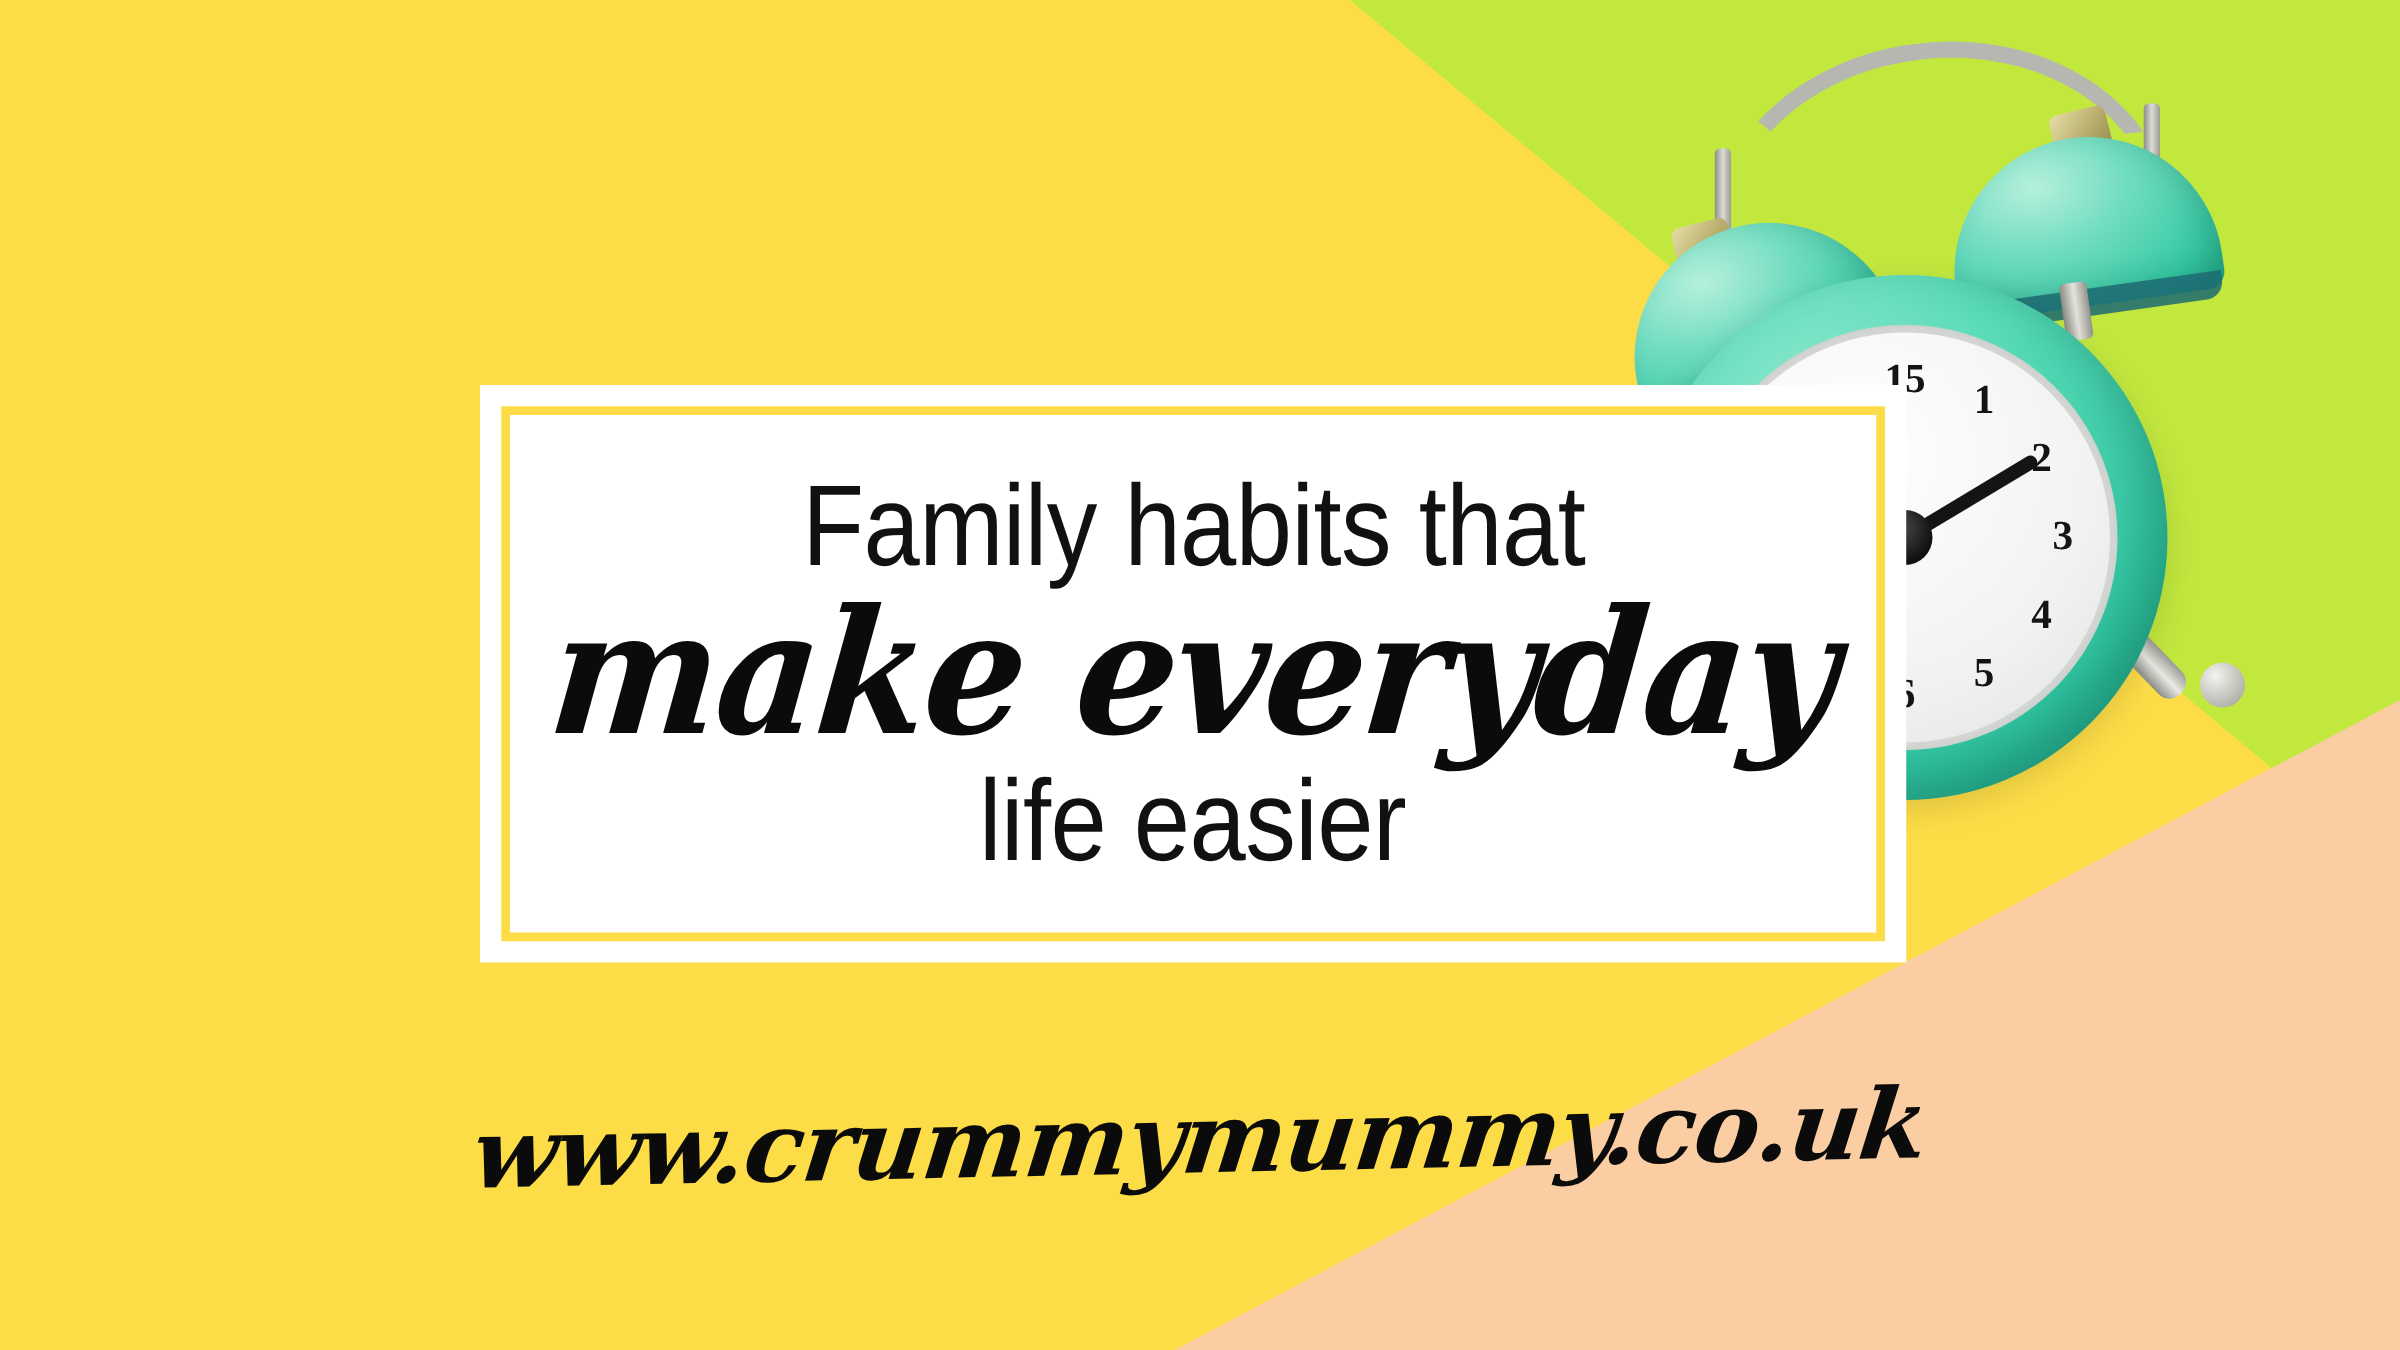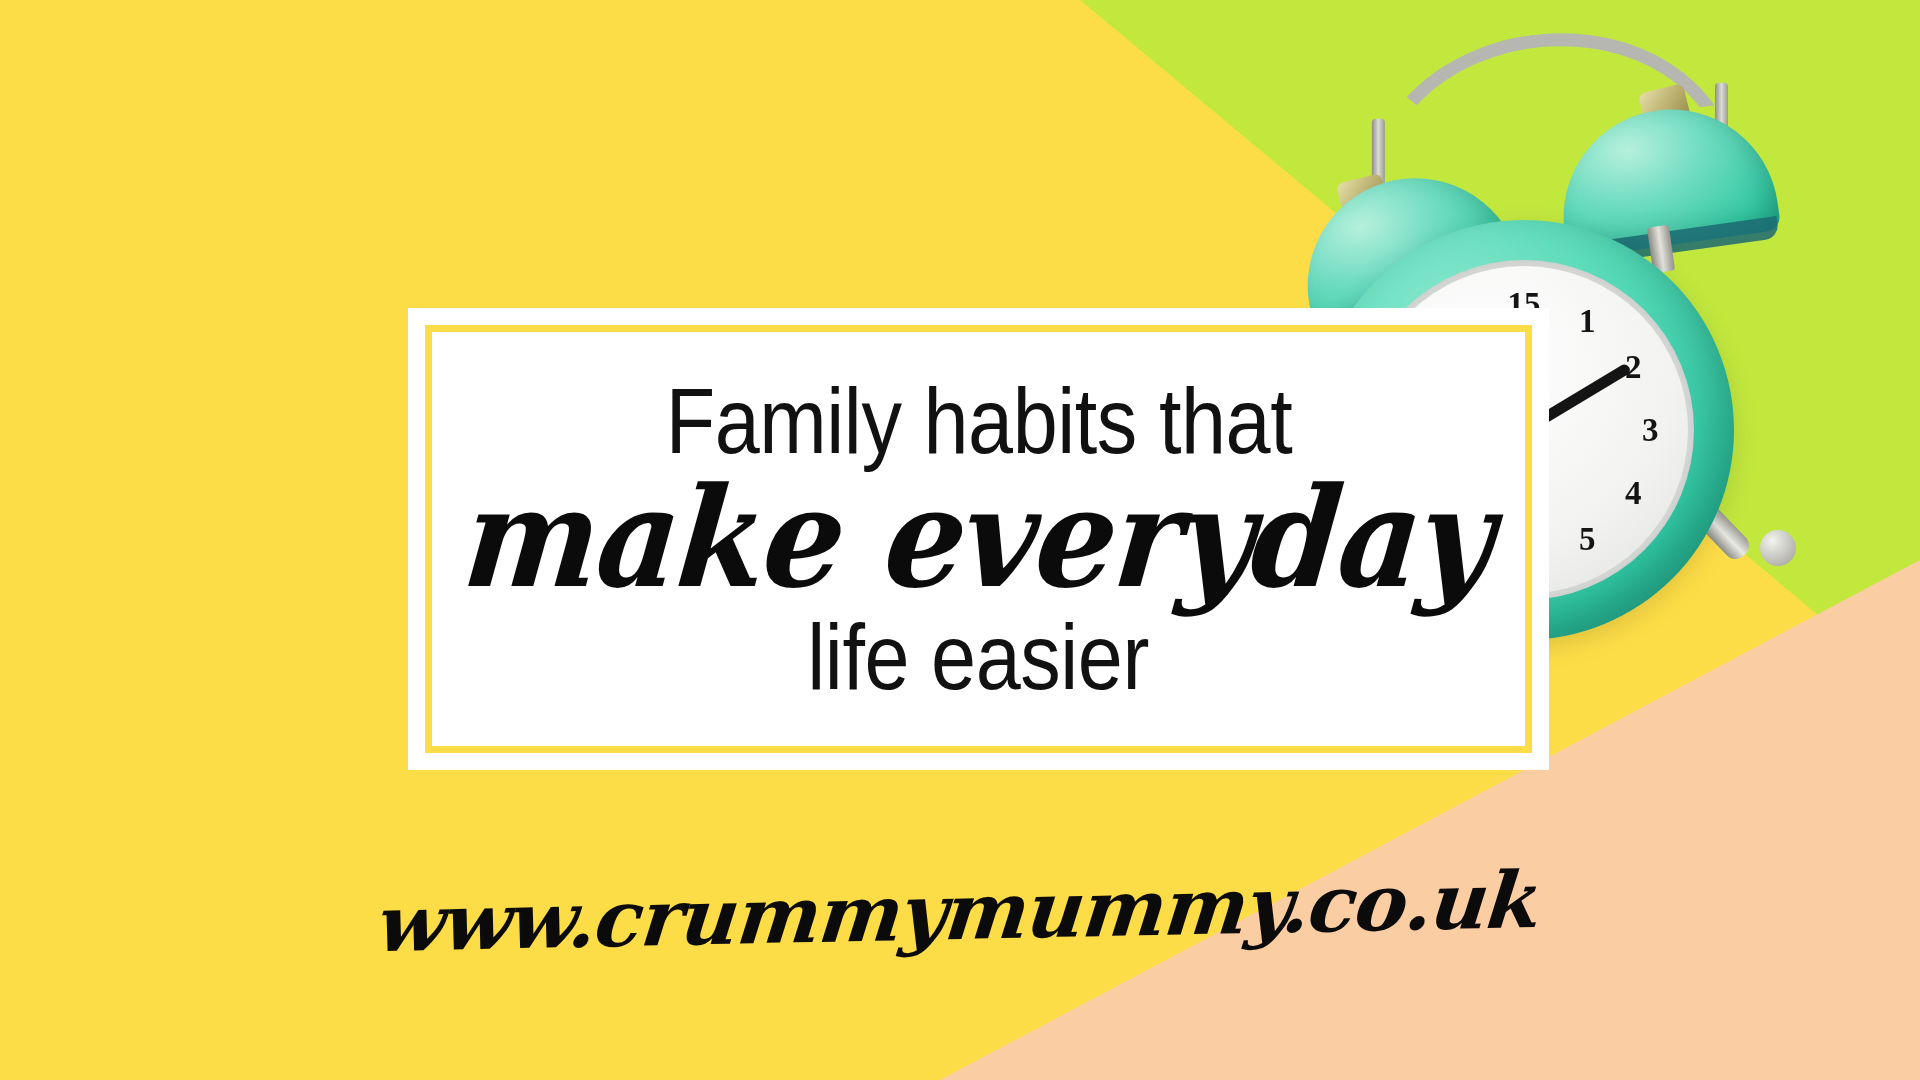--- a/index.html
+++ b/index.html
@@ -202,21 +202,20 @@
   
   .card {
     position: absolute;
     left: 384px;
     top: 308px;
     width: 1141px;
     height: 462px;
     background: #ffffff;
     padding: 17px;
     box-sizing: border-box;
-    margin-left: 24px;
   }
   .card-inner {
     width: 100%;
     height: 100%;
     border: 7px solid #FDDD47;
     box-sizing: border-box;
     background: #ffffff;
     display: flex;
     flex-direction: column;
     align-items: center;

